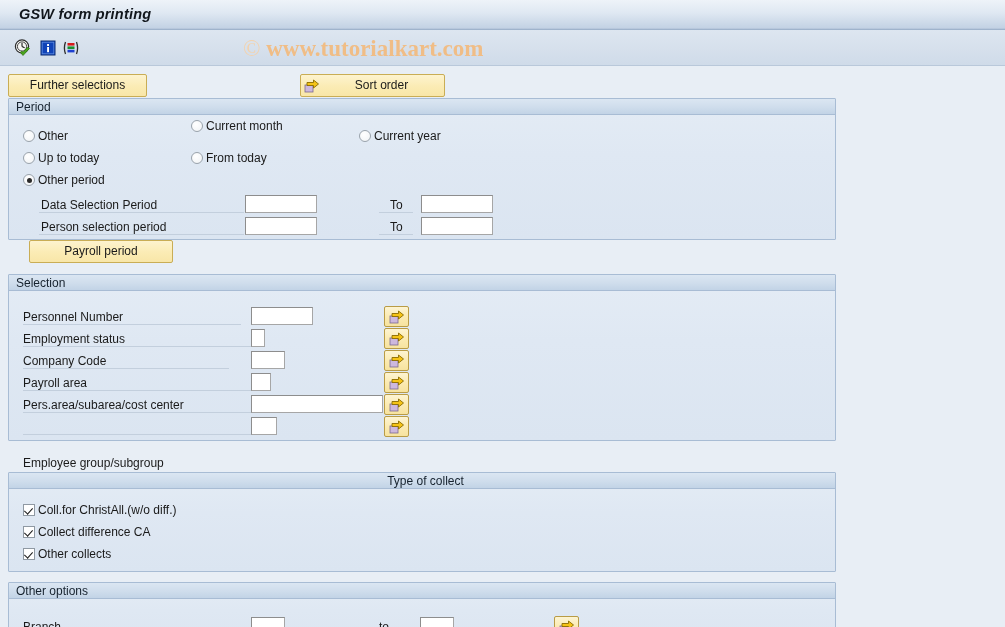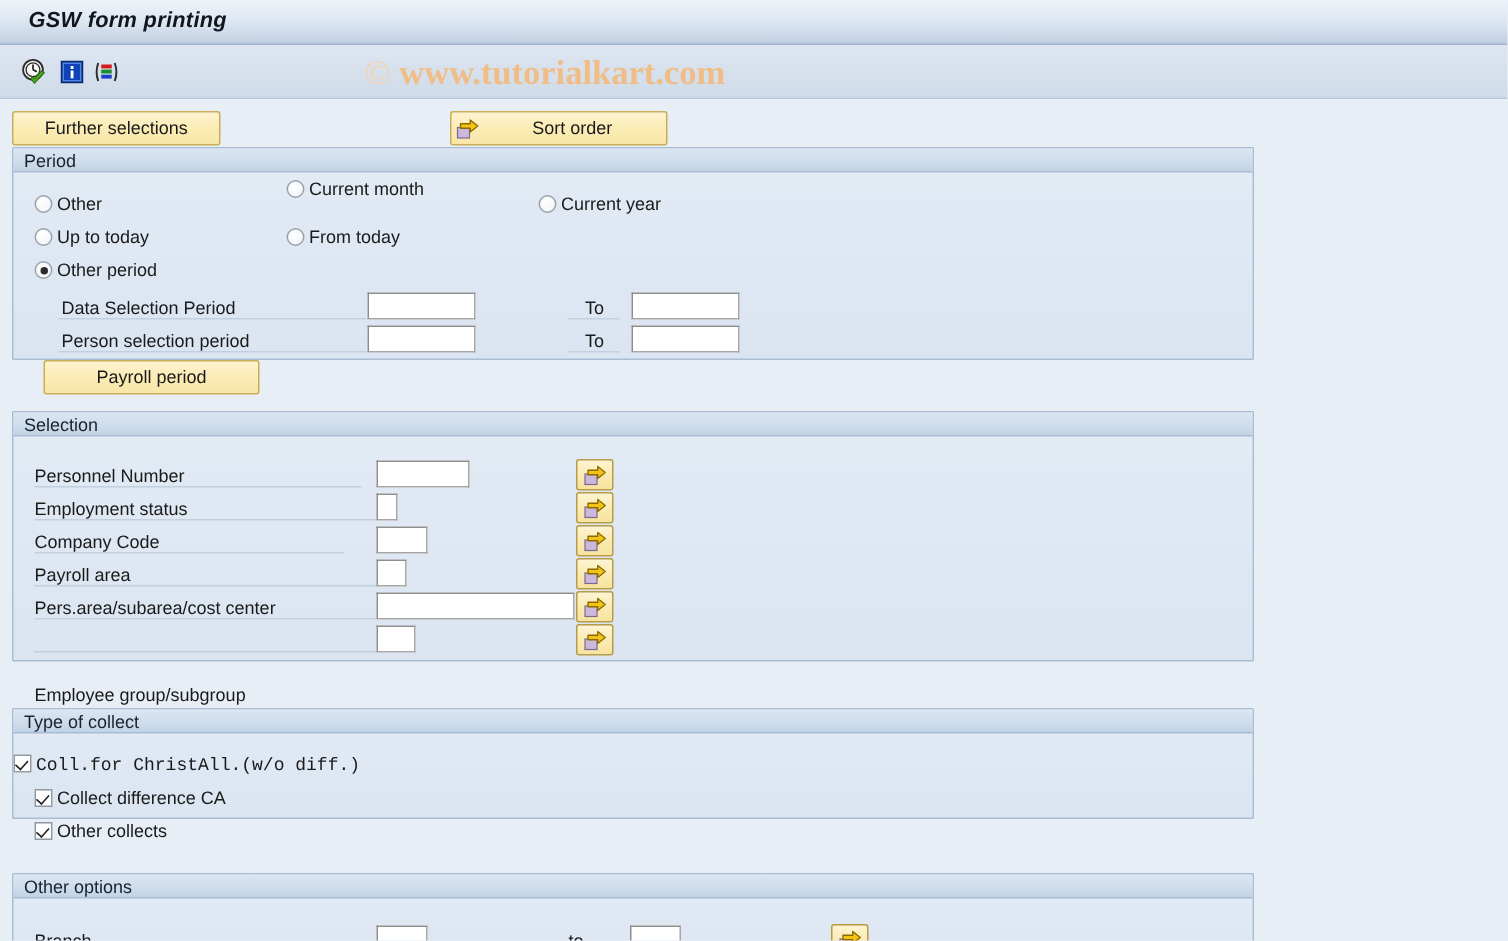--- a/index.html
+++ b/index.html
@@ -367,25 +367,25 @@
     <input class="finput" style="left: 242px; top: 126px; width: 26px;" type="text" value="">
     <div class="arrowbtn" style="left:375px; top:125px;">
       <svg width="18" height="16" viewBox="0 0 16 16">
         <rect x="1" y="7" width="8" height="7" fill="#cdb8dd" stroke="#7a6a90" stroke-width="0.8"></rect>
         <path d="M3 4.5 H9.5 V2 L14.5 6 L9.5 10 V7.5 H3 Z" fill="#f5c315" stroke="#8a6b00" stroke-width="0.9" stroke-linejoin="round"></path>
       </svg>
     </div>
   </div>
 </div>
 
-<div class="panel" style="top:472px; height:74px;">
+<div class="panel" style="top:472px; height:100px;text-align:center;">
   <div class="panel-hd">Type of collect</div>
   <div class="panel-body">
 
-    <div class="cb-wrap" style="left:0; top:14px;font-family:Liberation Mono, monospace;">
+    <div class="cb-wrap" style="left:14px; top:14px;">
       <span class="cbox on"></span><span class="cb-lbl">Coll.for ChristAll.(w/o diff.)</span>
     </div>
 
     <div class="cb-wrap" style="left:14px; top:36px;">
       <span class="cbox on"></span><span class="cb-lbl">Collect difference CA</span>
     </div>
 
     <div class="cb-wrap" style="left:14px; top:58px;">
       <span class="cbox on"></span><span class="cb-lbl">Other collects</span>
     </div>

